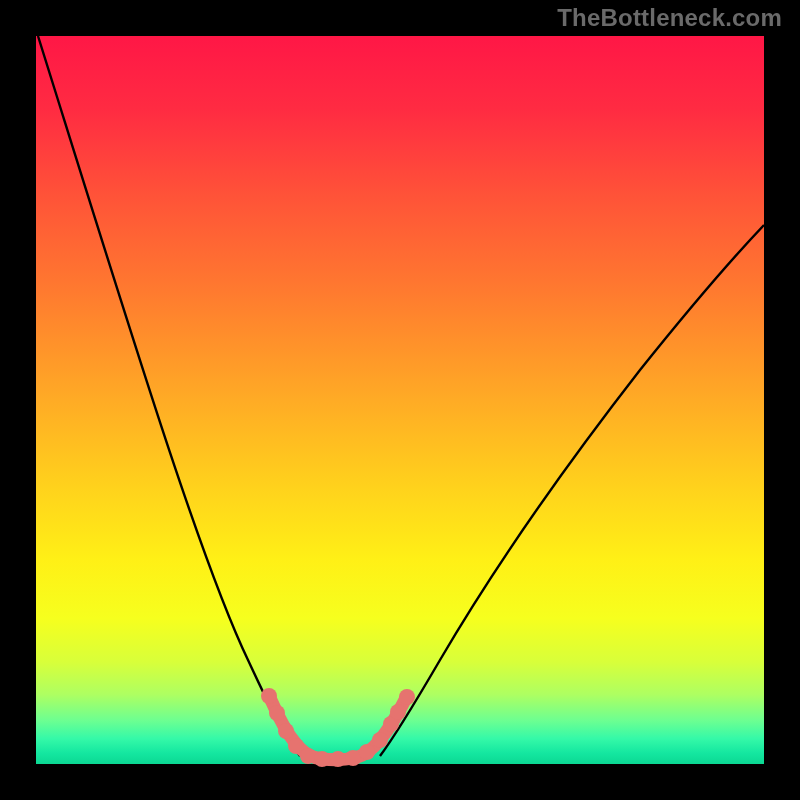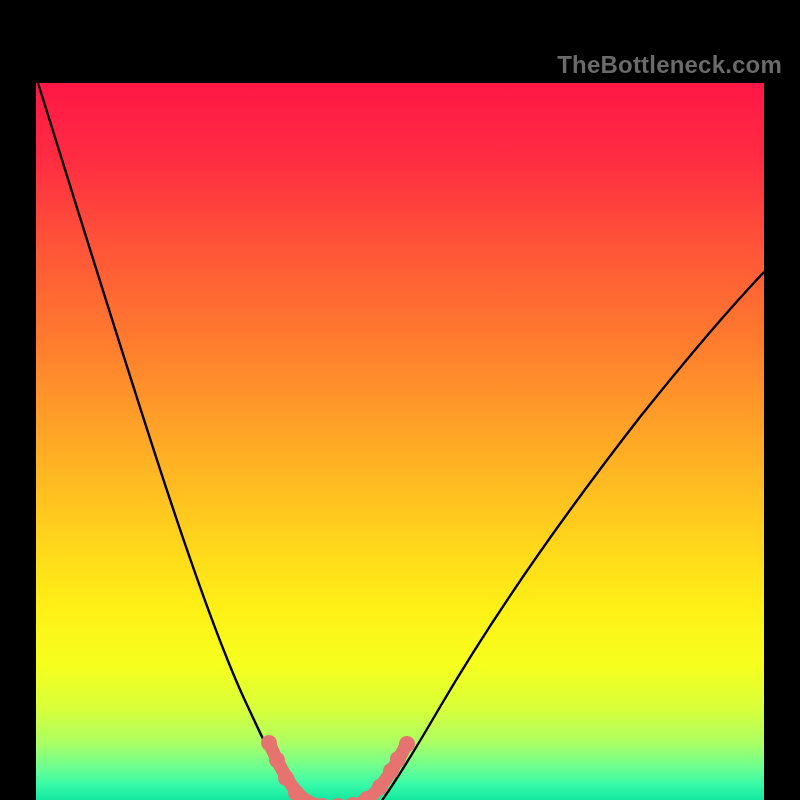--- a/index.html
+++ b/index.html
@@ -9,21 +9,20 @@
     height: 800px;
     background: #000;
     overflow: hidden;
   }
   .frame {
     position: absolute;
     top: 0;
     left: 0;
     width: 800px;
     height: 680px;
-    margin-top: 47px;
   }
   .watermark {
     position: absolute;
     top: 4px;
     right: 18px;
     font-family: Arial, Helvetica, sans-serif;
     font-size: 24px;
     font-weight: 600;
     color: #6a6a6a;
     letter-spacing: 0.2px;

